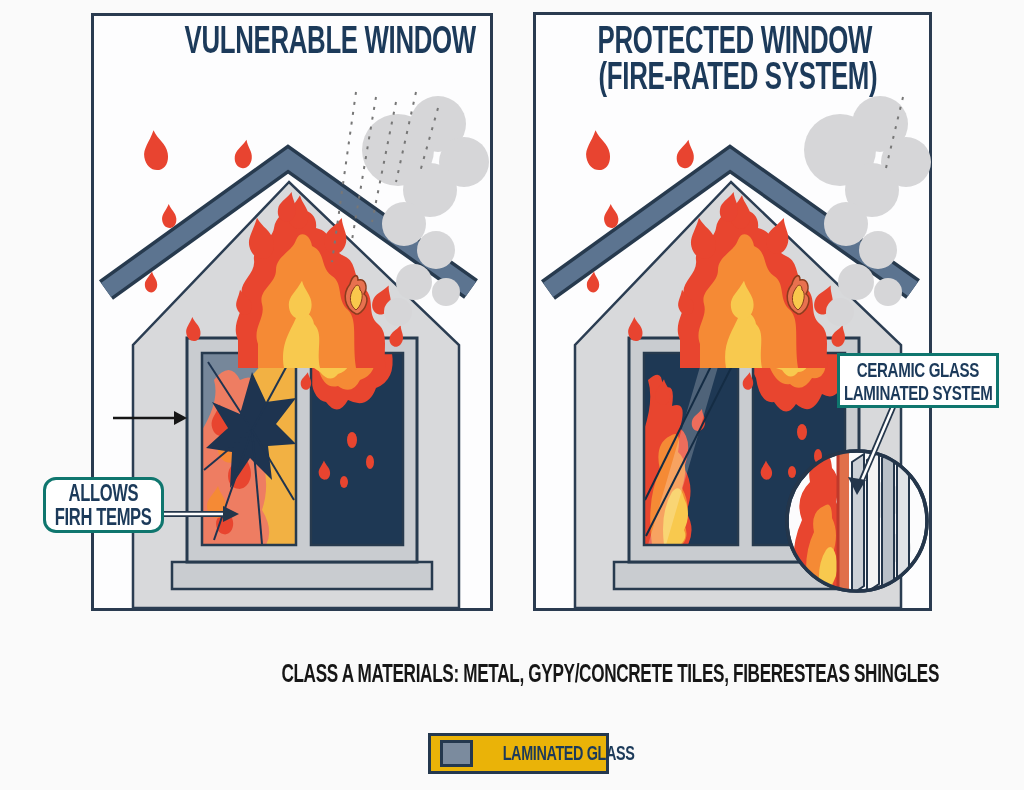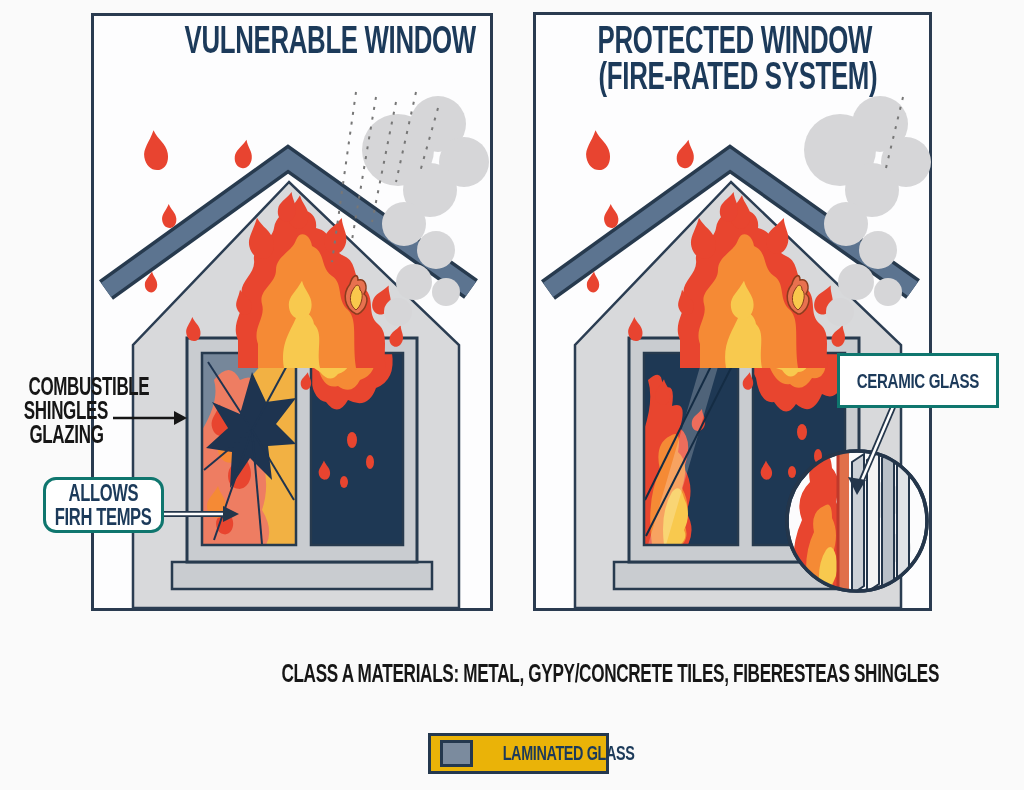--- a/index.html
+++ b/index.html
@@ -252,33 +252,29 @@
   </svg>
 
   <div class="txt title" id="titleL">
     <div><span class="cond">VULNERABLE WINDOW</span></div>
   </div>
   <div class="txt title" id="titleR">
     <div><span class="cond">PROTECTED WINDOW</span></div>
     <div><span class="cond">(FIRE-RATED SYSTEM)</span></div>
   </div>
 
-  <div class="txt" id="combustible">
-    <div><span class="cond">COMBUSTIBLE</span></div>
-    <div><span class="cond">SHINGLES</span></div>
-    <div><span class="cond">GLAZING</span></div>
-  </div>
 
   <div class="callout" id="allowsBox">
     <div><span class="cond2">ALLOWS</span></div>
     <div><span class="cond2">FIRH TEMPS</span></div>
   </div>
 
   <div class="callout" id="ceramicBox">
     <div><span class="cond2">CERAMIC GLASS</span></div>
+    <div><span class="cond2">LAMINATED SYSTEM</span></div>
   </div>
 
   <div class="txt" id="materials">
     <span class="cond" style="transform:scaleX(0.66);">CLASS A MATERIALS: METAL, GYPY/CONCRETE TILES, FIBERESTEAS SHINGLES</span>
   </div>
 
   <div id="legendBox">
     <div id="legendSwatch"></div>
     <div id="legendLabel">
       <span class="cond2">LAMINATED GLASS</span>

